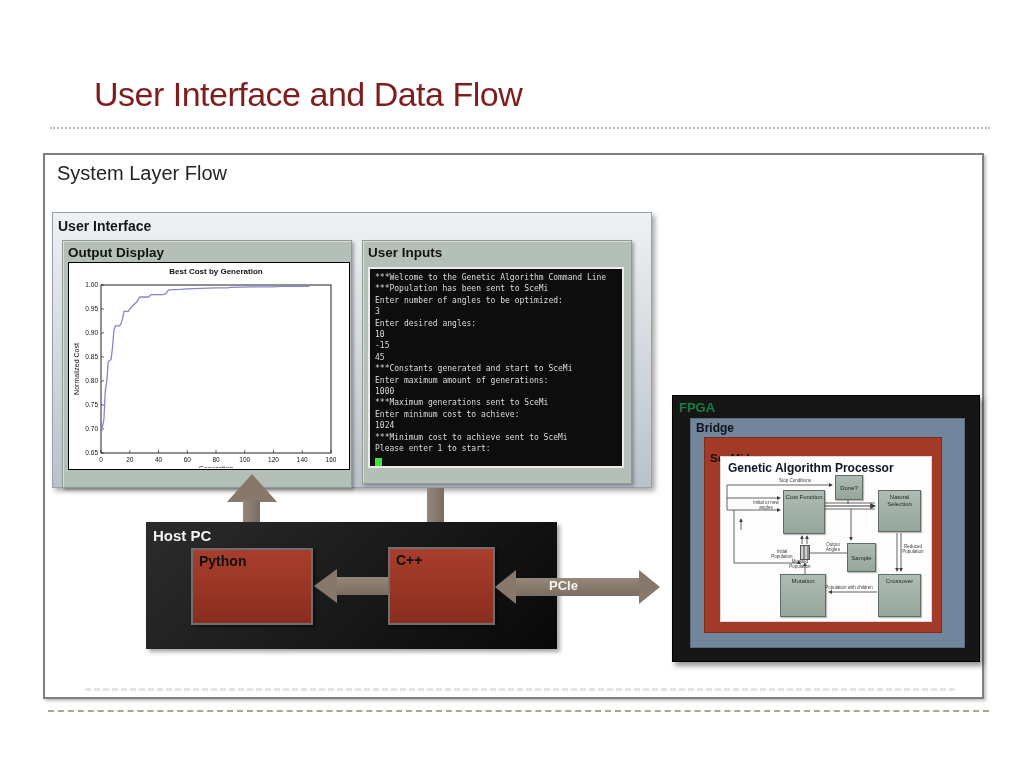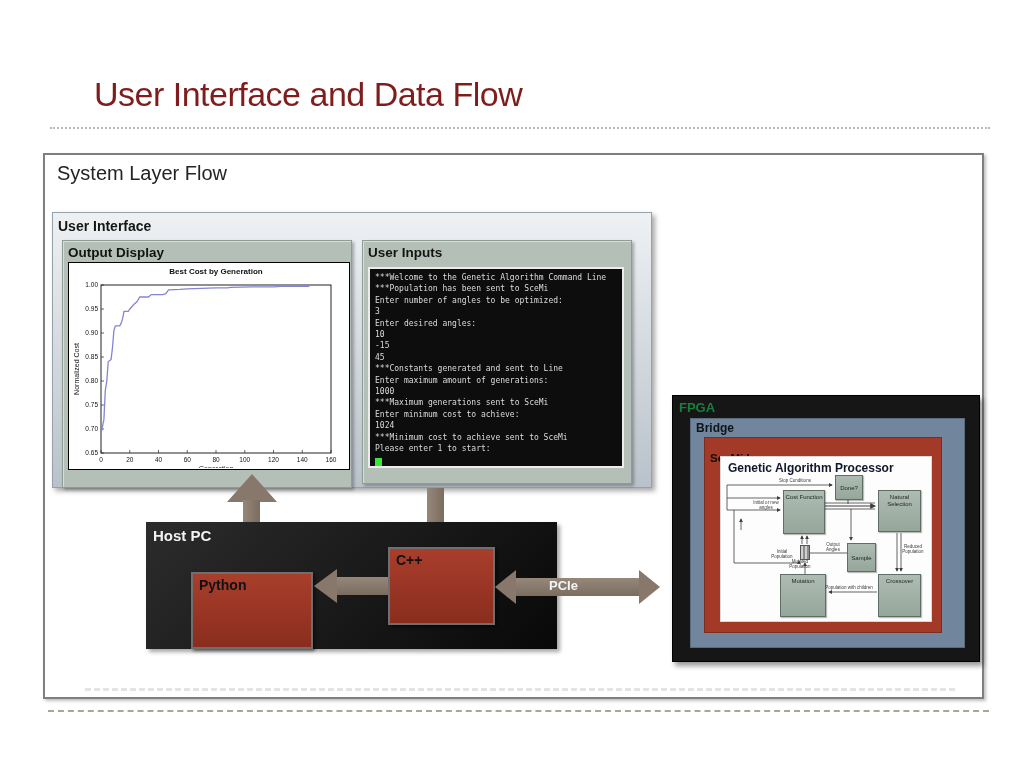--- a/index.html
+++ b/index.html
@@ -26,21 +26,21 @@
   .chart-wrap svg { display:block; }
 
   .terminal { position:absolute; left:368px; top:267px; width:256px; height:201px; background:#0d0d0d; border:2px solid #ececec; padding:3px 5px; overflow:hidden; }
   .tline { font-family:"DejaVu Sans Mono", monospace; font-size:8px; line-height:11.4px; color:#dcdcdc; white-space:pre; }
   .cursor { display:inline-block; width:7px; height:11px; background:#39e639; margin-top:1px; }
 
   
   .host-box { position:absolute; left:146px; top:522px; width:411px; height:127px; background:linear-gradient(135deg,#2c2c2c,#080808); box-shadow:3px 3px 4px rgba(0,0,0,0.35); }
   .host-label { position:absolute; left:153px; top:527px; font-size:15px; font-weight:bold; color:#f2f2f2; }
   .red-box { position:absolute; background:linear-gradient(#a93e2c,#8a2d1e); border:2px solid #6f6f6f; box-shadow:2px 2px 3px rgba(0,0,0,0.5); }
-  .python-box { left:191px; top:548px; width:122px; height:77px;margin-top:24px; }
+  .python-box { left:191px; top:548px; width:122px; height:77px; }
   .cpp-box { left:388px; top:547px; width:107px; height:78px; }
   .red-box .lbl { position:absolute; left:6px; top:3px; font-size:14px; font-weight:bold; color:#111; }
 
   
   .shaft { position:absolute; background:linear-gradient(90deg,#95887b,#7a6c5f); }
   .shaft-h { background:linear-gradient(#95887b,#7a6c5f); }
   .tri { position:absolute; width:0; height:0; }
   .pcie-label { position:absolute; left:549px; top:578px; font-size:13px; font-weight:bold; color:#f4f4f4; }
 
   
@@ -127,21 +127,21 @@
 
   <div class="terminal" id="terminal-body">
       <div class="tline">***Welcome to the Genetic Algorithm Command Line</div>
       <div class="tline">***Population has been sent to SceMi</div>
       <div class="tline">Enter number of angles to be optimized:</div>
       <div class="tline">3</div>
       <div class="tline">Enter desired angles:</div>
       <div class="tline">10</div>
       <div class="tline">-15</div>
       <div class="tline">45</div>
-      <div class="tline">***Constants generated and sent to Line</div>
+      <div class="tline">***Constants generated and start to SceMi</div>
       <div class="tline">Enter maximum amount of generations:</div>
       <div class="tline">1000</div>
       <div class="tline">***Maximum generations sent to SceMi</div>
       <div class="tline">Enter minimum cost to achieve:</div>
       <div class="tline">1024</div>
       <div class="tline">***Minimum cost to achieve sent to SceMi</div>
       <div class="tline">Please enter 1 to start:</div>
       <div><span class="cursor"></span></div>
     </div>
 

